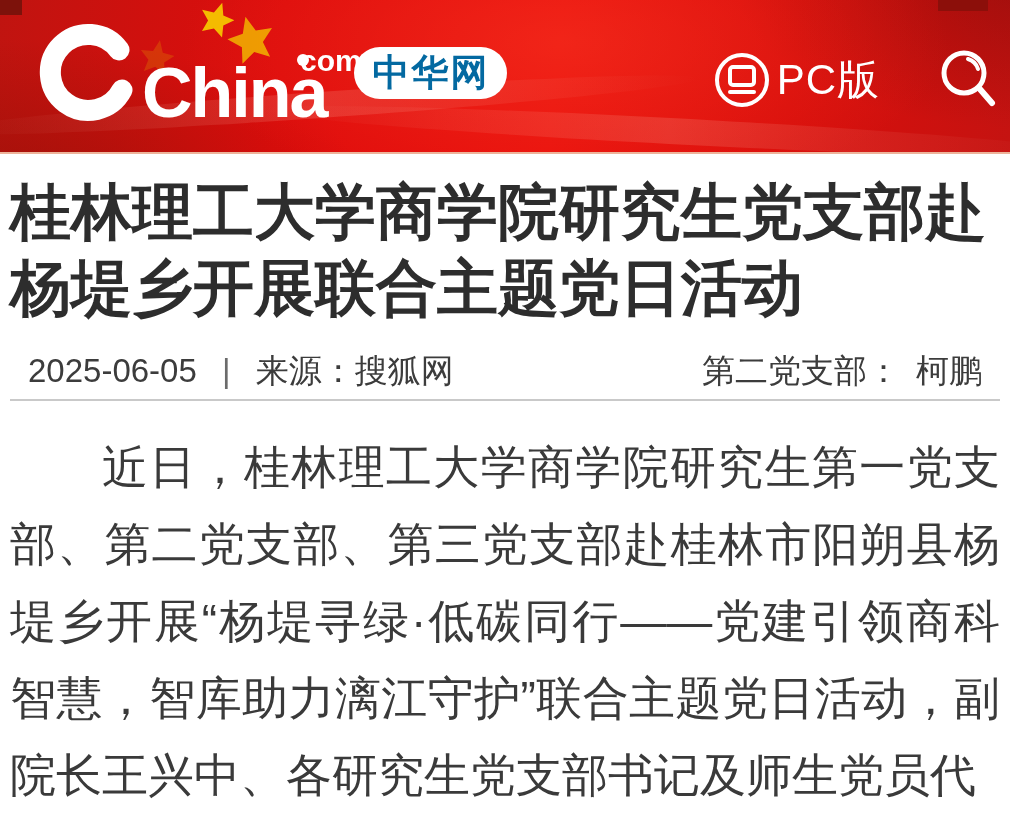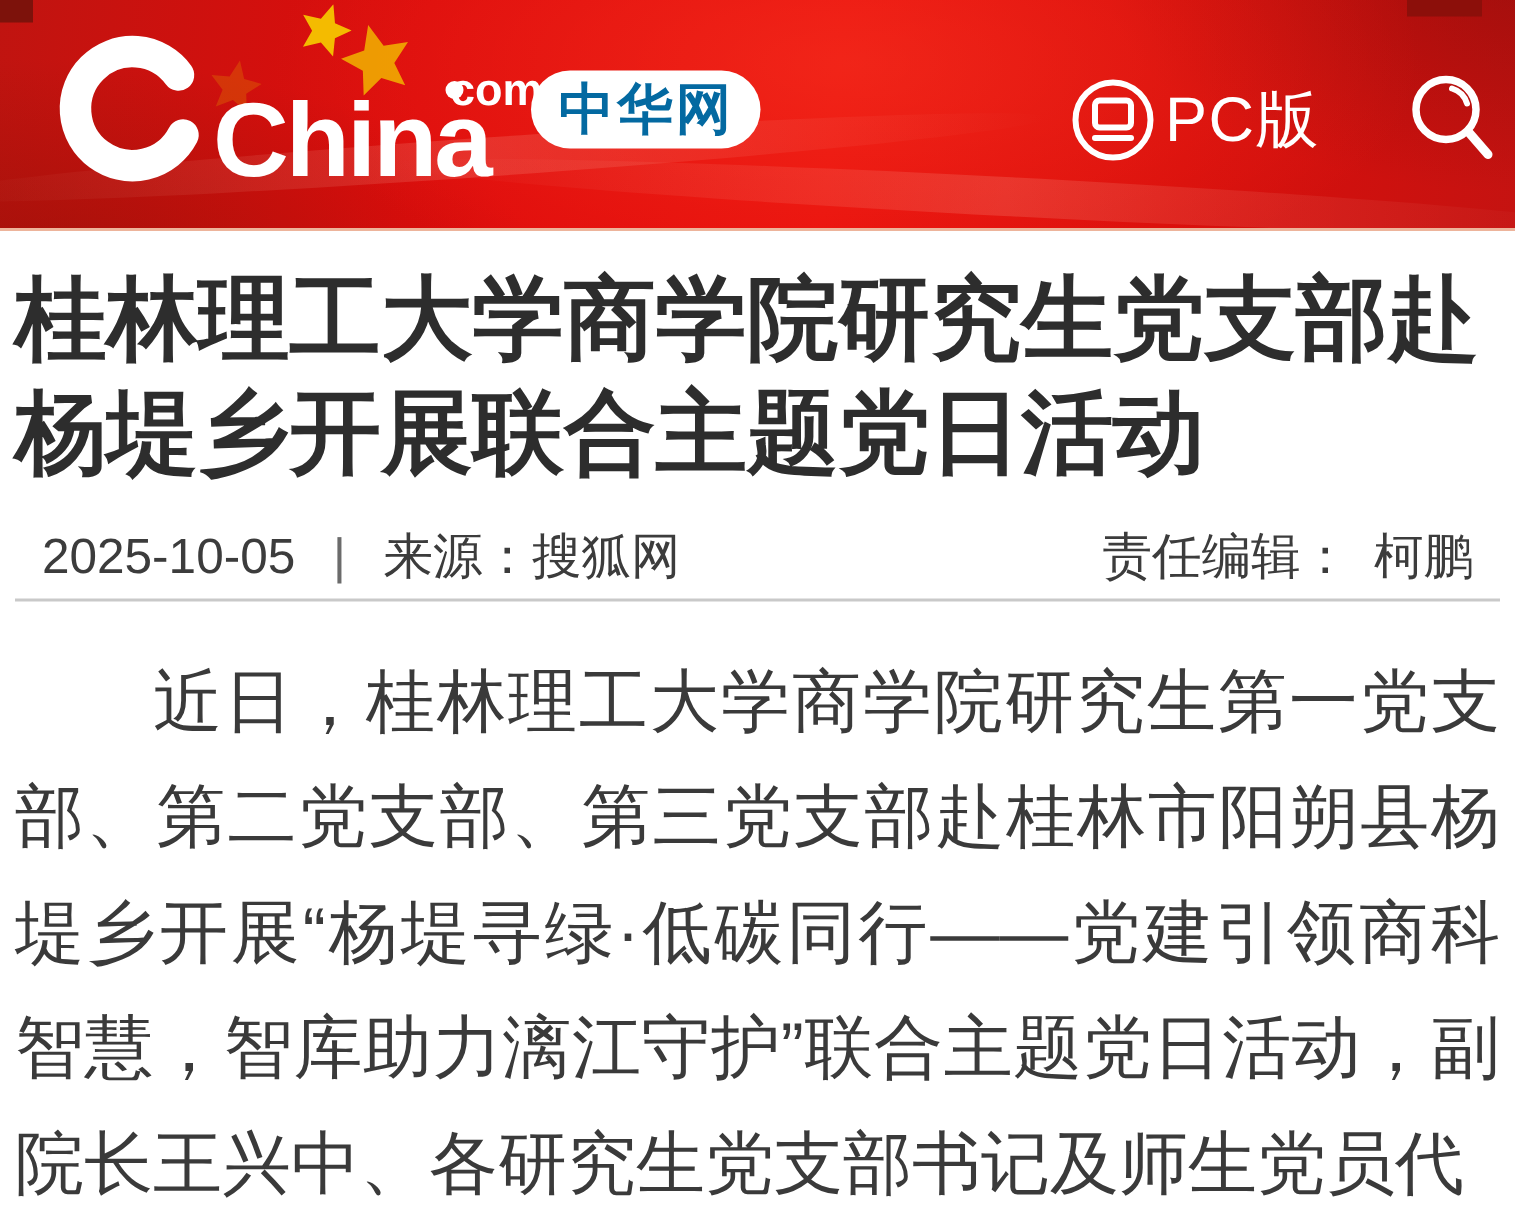--- a/index.html
+++ b/index.html
@@ -125,26 +125,26 @@
         <line x1="41" y1="41" x2="54" y2="56" stroke="#ffffff" stroke-width="6" stroke-linecap="round"></line>
       </svg>
     </div>
   </header>
 
   <main class="main">
     <h1 class="title">桂林理工大学商学院研究生党支部赴杨堤乡开展联合主题党日活动</h1>
 
     <div class="meta">
       <div class="meta-left">
-        <span>2025-10-05</span>
+        <span>2025-06-05</span>
         <span class="sep">|</span>
         <span>来源：</span><span>搜狐网</span>
       </div>
       <div class="meta-right">
-        <span>责任编辑：</span><span class="editor-name">柯鹏</span>
+        <span>第二党支部：</span><span class="editor-name">柯鹏</span>
       </div>
     </div>
 
     <hr class="divider">
 
     <p class="body-text">近日，桂林理工大学商学院研究生第一党支部、第二党支部、第三党支部赴桂林市阳朔县杨堤乡开展“杨堤寻绿·低碳同行——党建引领商科智慧，智库助力漓江守护”联合主题党日活动，副院长王兴中、各研究生党支部书记及师生党员代</p>
   </main>
 </div>
 
 </body></html>

